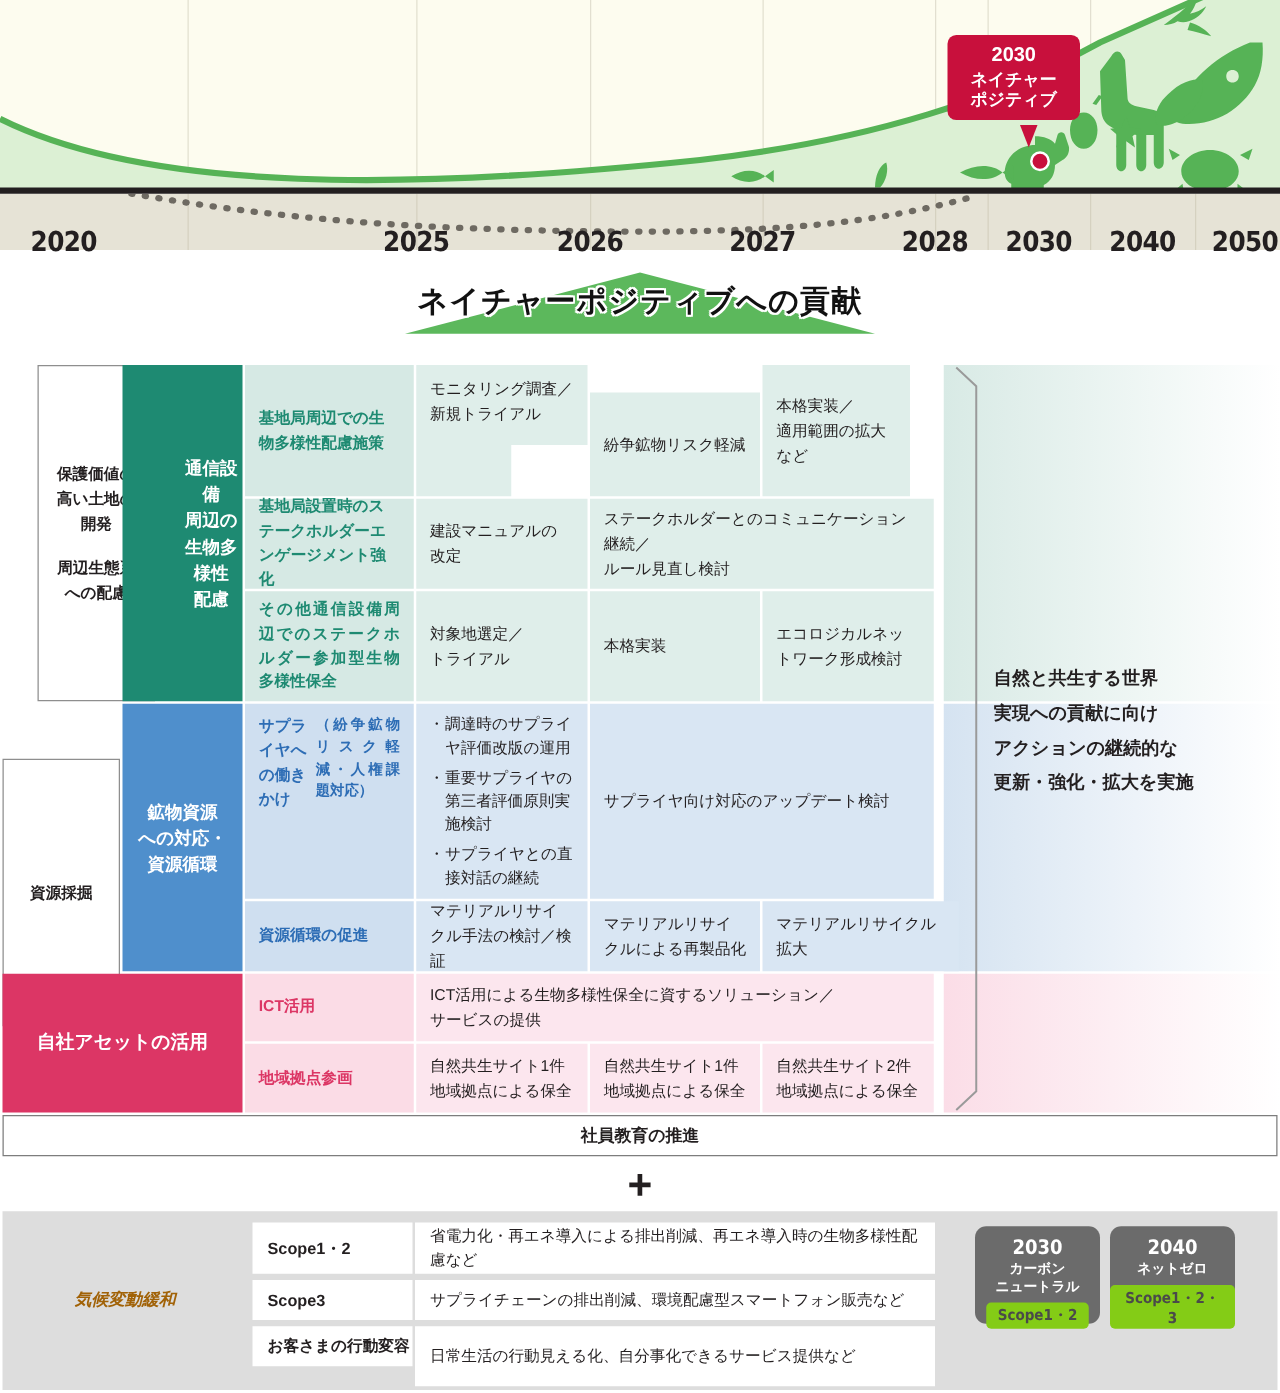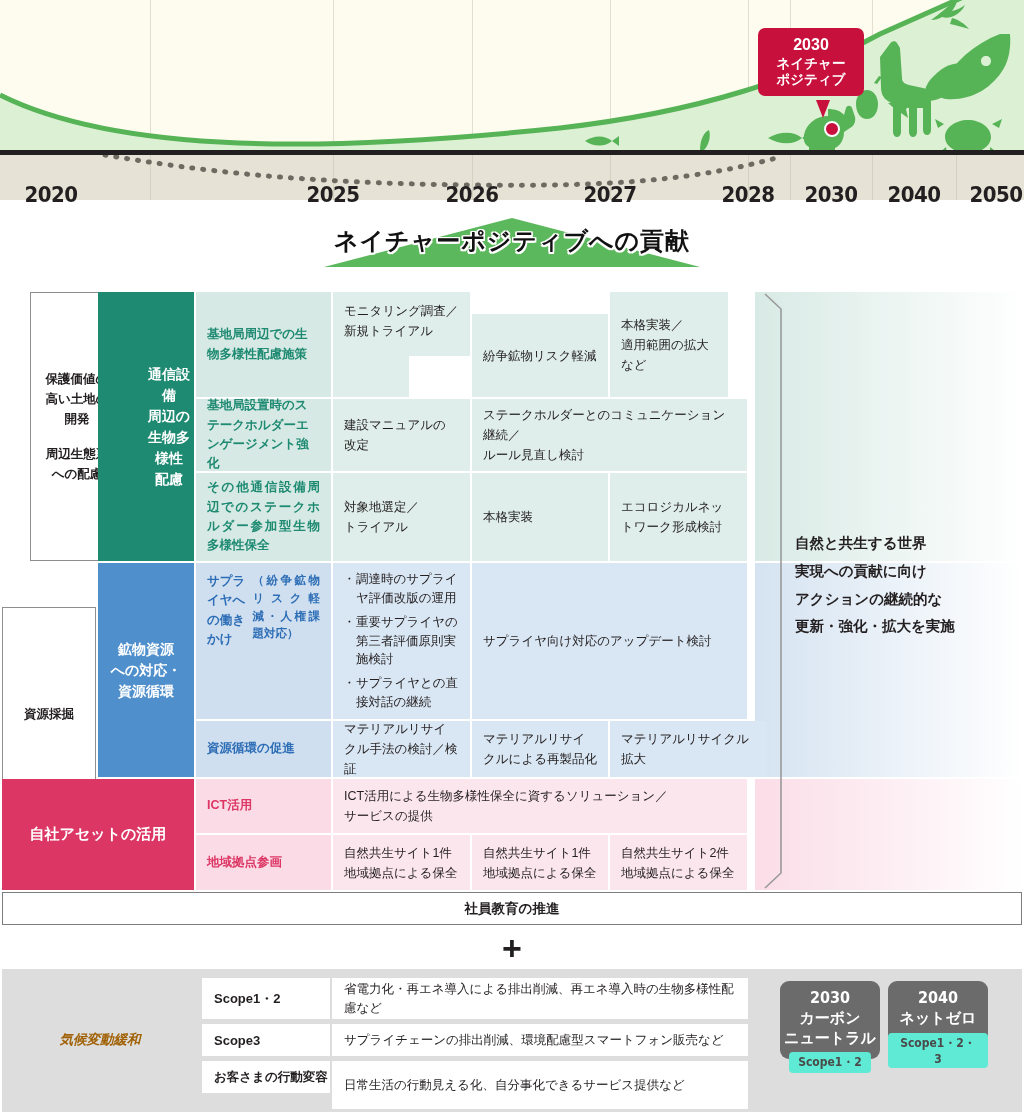--- a/index.html
+++ b/index.html
@@ -95,22 +95,22 @@
   .cl-scope{position:absolute;background:#fff;box-sizing:border-box;
             display:flex;align-items:center;padding-left:12px;
             font-size:13px;font-weight:bold;color:#231f20;}
   .cl-desc{position:absolute;background:#fff;box-sizing:border-box;
            display:flex;align-items:center;padding:0 12px;
            font-size:12.5px;line-height:1.5;color:#231f20;}
   .badge{position:absolute;background:#6b6b6b;border-radius:9px;color:#fff;
          text-align:center;padding-top:8px;box-sizing:border-box;}
   .badge .byear{font-size:16px;font-weight:bold;line-height:1.15;
       font-family:"DejaVu Sans Condensed","Liberation Sans",sans-serif;}
-  .badge .bname{font-size:15px;font-weight:bold;line-height:1.3;margin-top:1px;}
-  .badge .bscope{display:inline-block;background:#5eead4;color:#4a4a4a;border-radius:4px;
+  .badge .bname{font-size:11px;font-weight:bold;line-height:1.3;margin-top:1px;}
+  .badge .bscope{display:inline-block;background:#84cc16;color:#4a4a4a;border-radius:4px;
       font-size:12px;font-weight:bold;padding:2px 9px;margin-top:5px;
       font-family:"DejaVu Sans Condensed","Liberation Sans",sans-serif;}
 </style>
 </head>
 <body>
 
 <div class="chart">
   <div class="chart-plot">
     <div class="gridline" style="left:150px"></div>
     <div class="gridline" style="left:333px"></div>

